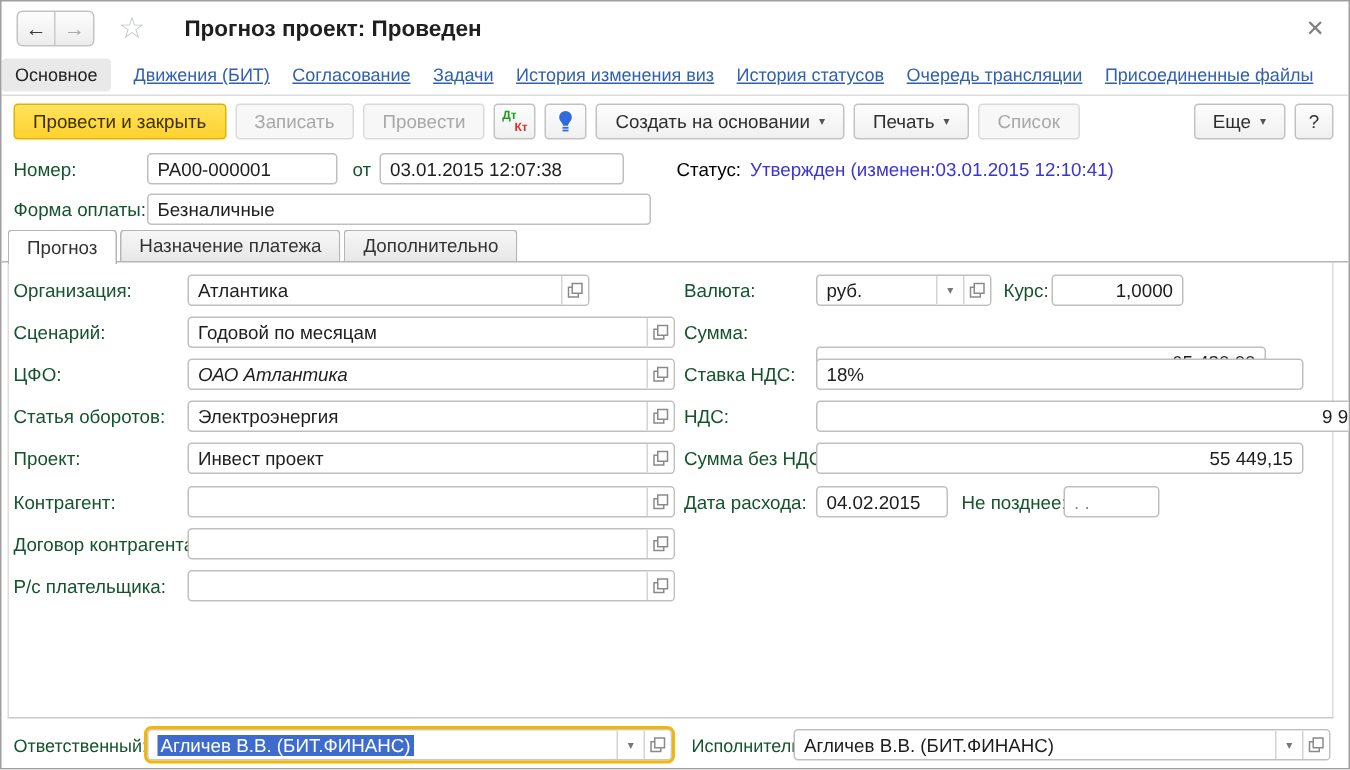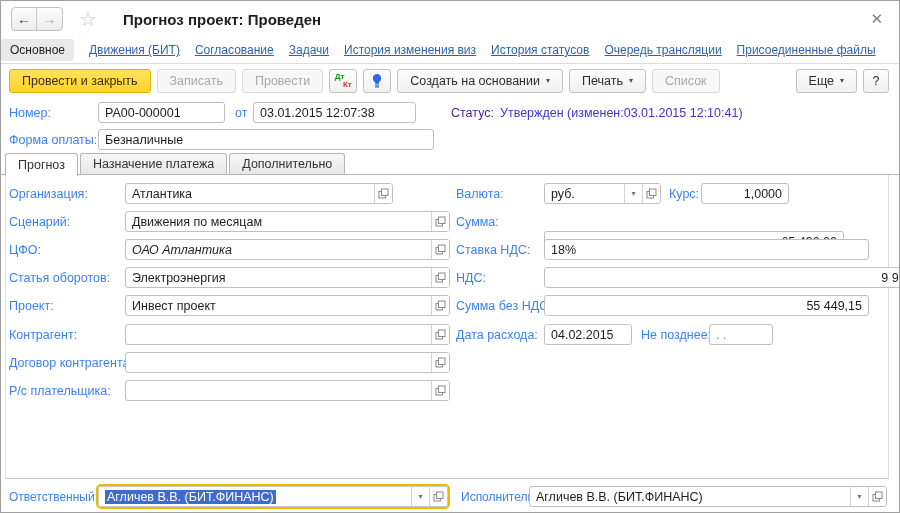--- a/index.html
+++ b/index.html
@@ -23,22 +23,22 @@
   .tbtn.primary{background:linear-gradient(#ffe25c,#ffd22e);border-color:#dcb400;color:#3a3000;}
   .tbtn.disabled{color:#a8a8a8;background:#f7f7f7;border-color:#dadada;cursor:default;}
   .tbtn.ibtn{width:28px;padding:0;justify-content:center;}
   .tbtn.qbtn{width:26px;padding:0;justify-content:center;}
   .bcaret{font-size:8px;color:#555;}
   .tspace{flex:1;}
   .dtkt{position:relative;width:17px;height:17px;font-weight:bold;font-size:8px;}
   .dtkt .dt{position:absolute;top:0;left:0;color:#18a018;}
   .dtkt .kt{position:absolute;bottom:0;right:0;color:#d93025;}
   
-  .lbl{position:absolute;font-size:12.5px;color:#3b82f6;line-height:16px;white-space:nowrap;}
-  .lbl.green{color:#4c1d95;}
+  .lbl{position:absolute;font-size:12.5px;color:#14532d;line-height:16px;white-space:nowrap;}
+  .lbl.green{color:#000000;}
   .lbl.blueval{color:#3c35d2;}
   .fld{position:absolute;height:21px;border:1px solid #bfbfbf;border-radius:3px;background:#fff;box-sizing:border-box;display:flex;align-items:center;font-size:12.5px;color:#1e1e1e;overflow:hidden;}
   .fld .fld-text{flex:1;padding:0 6px;white-space:nowrap;overflow:hidden;}
   .fld .fld-text.num{text-align:right;}
   .fld .fld-text.muted{color:#8a8a8a;}
   .cell{width:17px;align-self:stretch;border-left:1px solid #d4d4d4;display:flex;align-items:center;justify-content:center;cursor:pointer;background:#fff;}
   .caret-g{font-size:8px;color:#777;line-height:1;}
   .fld.focused{outline:2px solid #f2b705;border-color:#c9c9c9;}
   .sel{background:#3d6cce;color:#fff;padding:1px 2px;border-radius:1px;}
   
@@ -140,21 +140,21 @@
     <span class="cell">
         <svg class="open-ic" width="11" height="11" viewBox="0 0 11 11">
           <rect x="1" y="3.5" width="6.5" height="6.5" fill="#fff" stroke="#8a8a8a"></rect>
           <rect x="3.5" y="1" width="6.5" height="6.5" fill="#fff" stroke="#8a8a8a"></rect>
         </svg>
       </span>
   </div>
 
   <span class="lbl" style="top:213px;left:8px;">Сценарий:</span>
   <div class="fld" style="top:210px;left:124px;width:325px;">
-    <span class="fld-text">Движения по месяцам</span>
+    <span class="fld-text">Годовой по месяцам</span>
     <span class="cell">
         <svg class="open-ic" width="11" height="11" viewBox="0 0 11 11">
           <rect x="1" y="3.5" width="6.5" height="6.5" fill="#fff" stroke="#8a8a8a"></rect>
           <rect x="3.5" y="1" width="6.5" height="6.5" fill="#fff" stroke="#8a8a8a"></rect>
         </svg>
       </span>
   </div>
 
   <span class="lbl" style="top:241px;left:8px;">ЦФО:</span>
   <div class="fld" style="top:238px;left:124px;width:325px;font-style:italic;">

